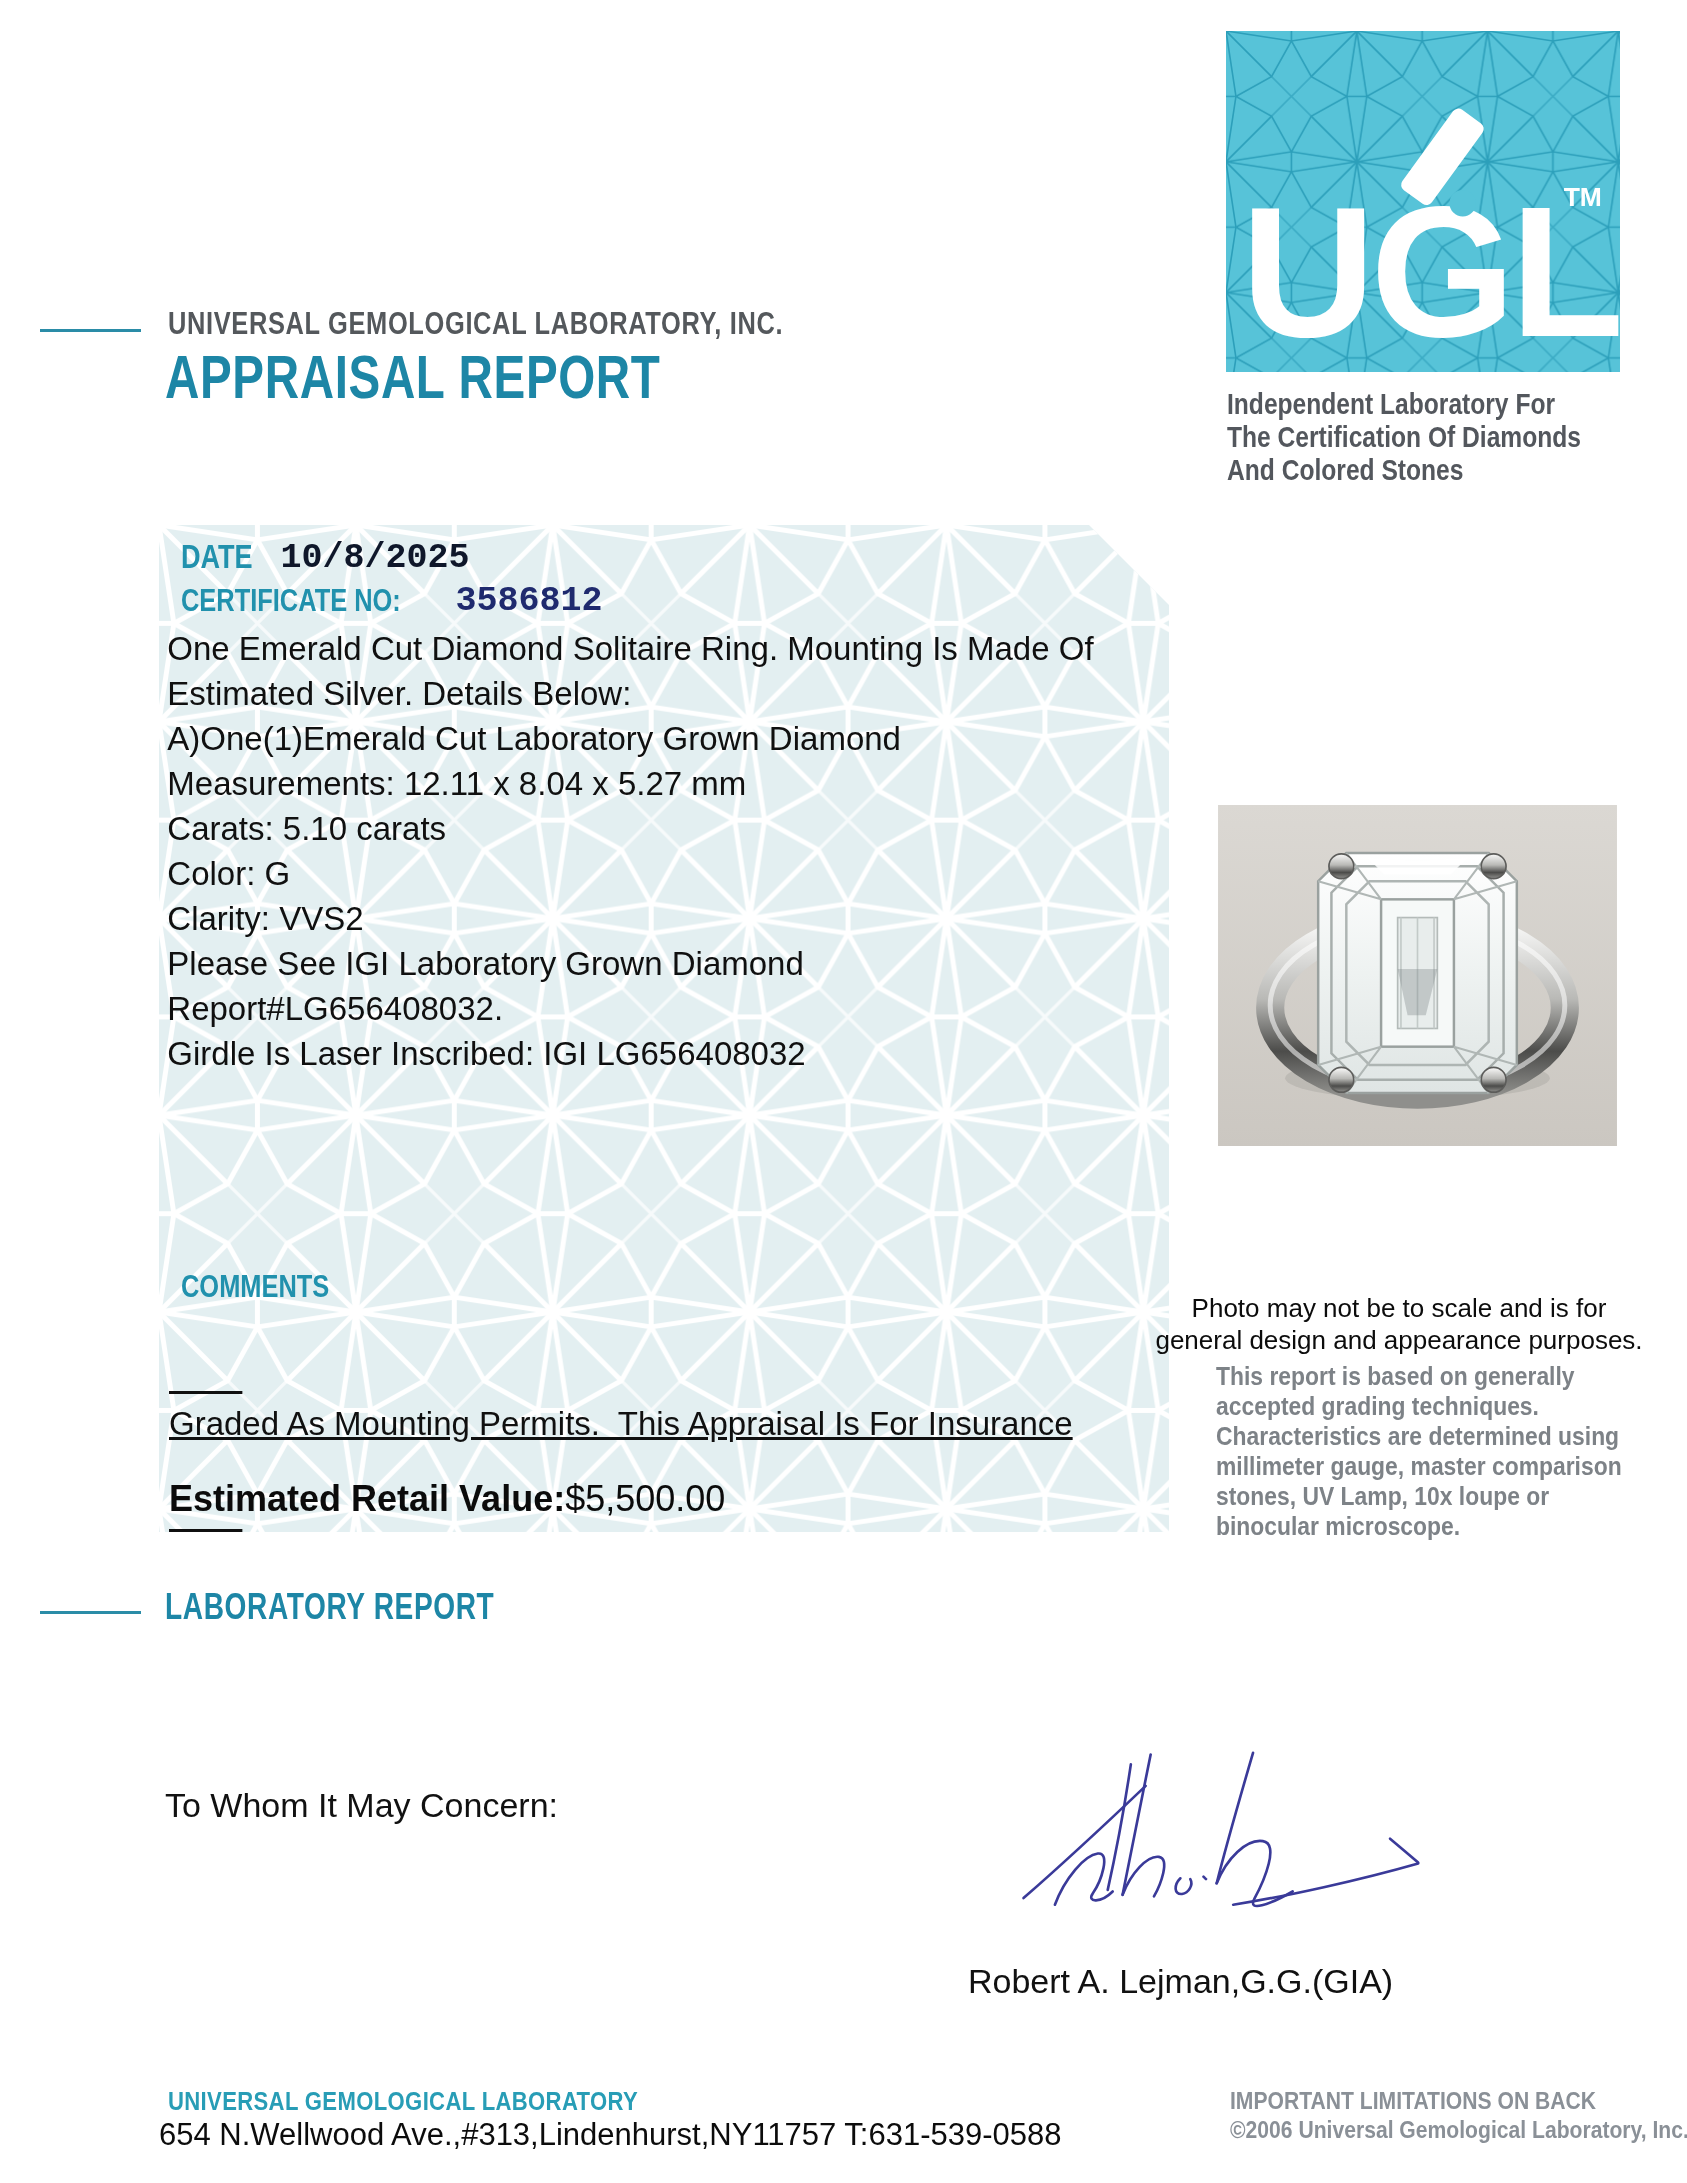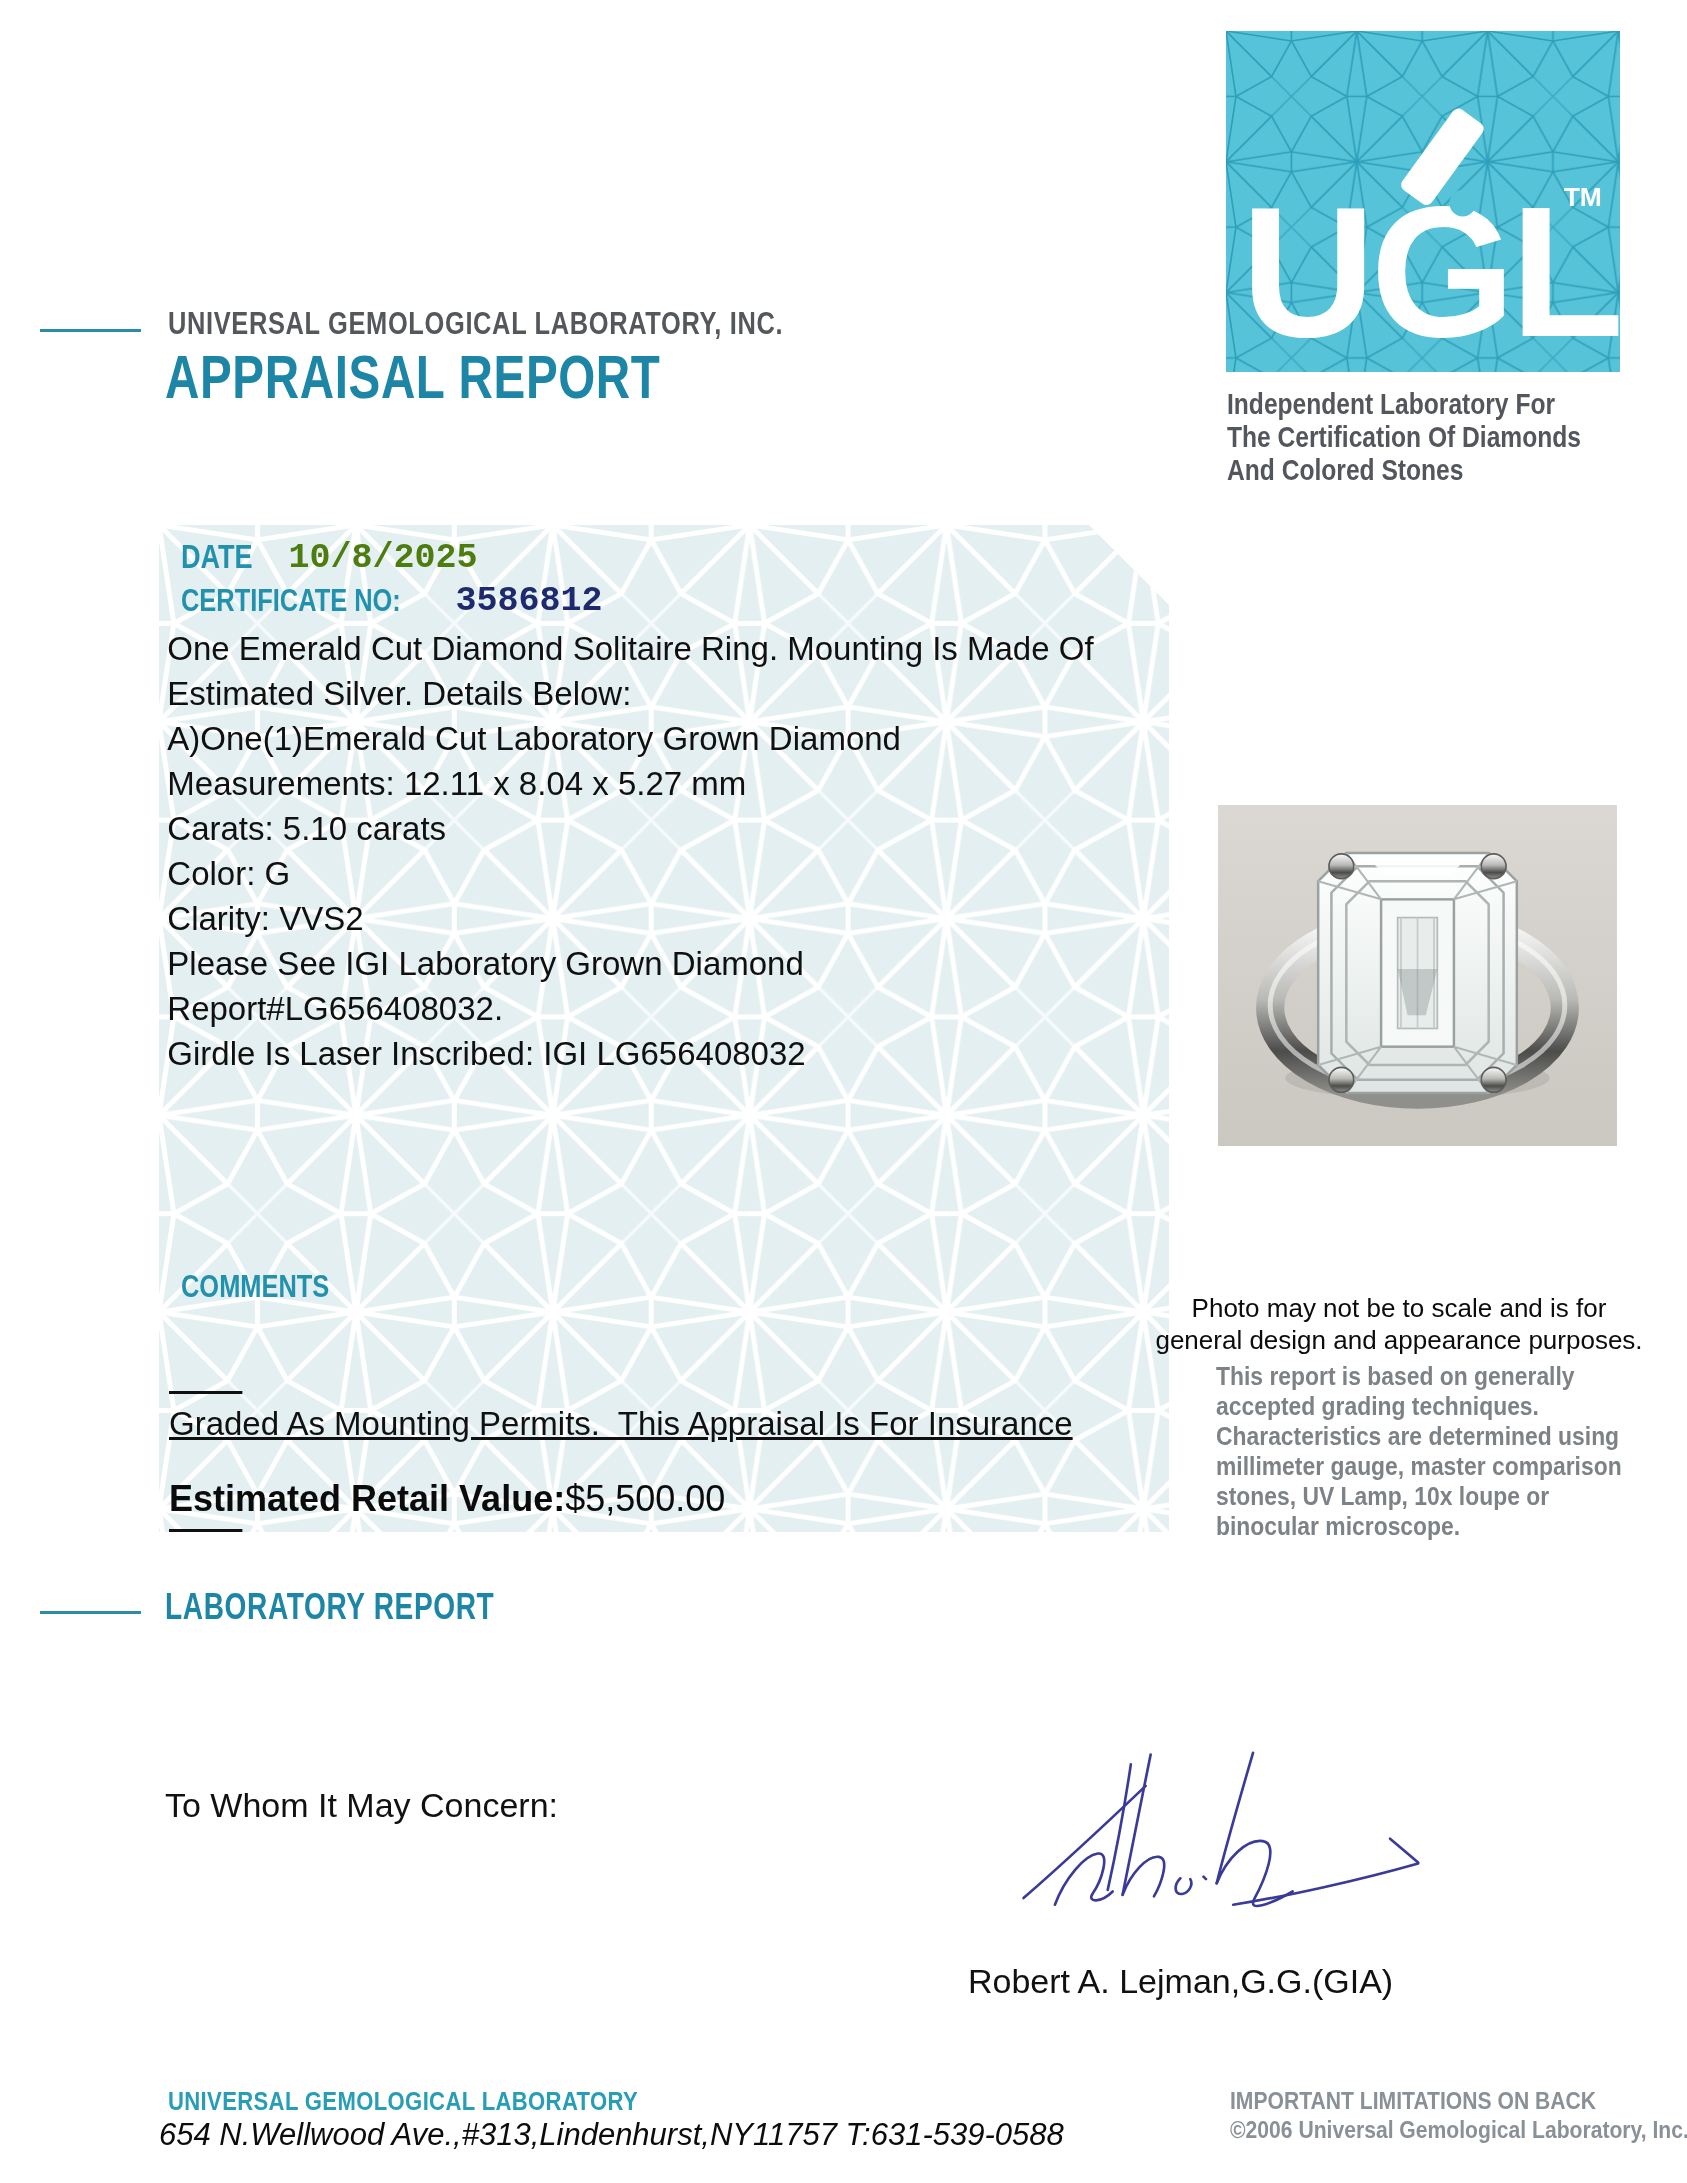--- a/index.html
+++ b/index.html
@@ -38,21 +38,21 @@
   .photo-caption { width:496px; text-align:center; font-size:26px; line-height:32px; color:#0c0c0c; }
   .disclaimer div { font-size:26px; line-height:30px; color:#7d8287; font-weight:700; }
 
   
   .lab-title { font-size:36px; font-weight:700; color:#1d86a6; letter-spacing:0.8px; }
   .salutation { font-size:34px; color:#111; }
   .signer { font-size:34px; color:#111; }
 
   
   .foot-co { font-size:26px; font-weight:700; color:#289db6; letter-spacing:0.4px; }
-  .foot-addr { font-size:31px; color:#0c0c0c;font-style:italic; }
+  .foot-addr { font-size:31px; color:#0c0c0c; }
   .foot-right div { font-size:24px; line-height:29px; font-weight:700; color:#8a9097; }
 </style>
 </head>
 <body>
 
 <div class="page">
 
   <div class="abs rule-teal" style="left:40px; top:329px; width:101px;"></div>
 
   <div class="abs" style="left:168px; top:306px;">
@@ -108,21 +108,21 @@
         </pattern>
       </defs>
       <rect x="0" y="0" width="1221" height="1218" fill="#e3eff1"></rect>
       <rect x="0" y="0" width="1221" height="1218" fill="url(#crystalPat)"></rect>
     </svg>
 
     <div class="panel-content">
 
       <div class="abs" style="left:21.5px; top:13.2px;">
         <span class="lbl-teal cond">DATE</span>
-        <span class="mono-val" style="font-size:35px; color:#4d7c0f; margin-left:17px; vertical-align:0.8px;">10/8/2025</span>
+        <span class="mono-val" style="font-size:35px; color:#0f172a; margin-left:9px; vertical-align:0.8px;">10/8/2025</span>
       </div>
 
       <div class="abs" style="left:21.5px; top:56px;">
         <span class="lbl-teal cond" style="font-size:31px;">CERTIFICATE NO:</span>
         <span class="mono-val" style="font-size:35px; color:#1f2a6e; margin-left:3.3px; vertical-align:0.8px;">3586812</span>
       </div>
 
       <div class="abs desc" style="left:8.3px; top:101px;">
         <div>One Emerald Cut Diamond Solitaire Ring. Mounting Is Made Of</div>
         <div>Estimated Silver. Details Below:</div>

